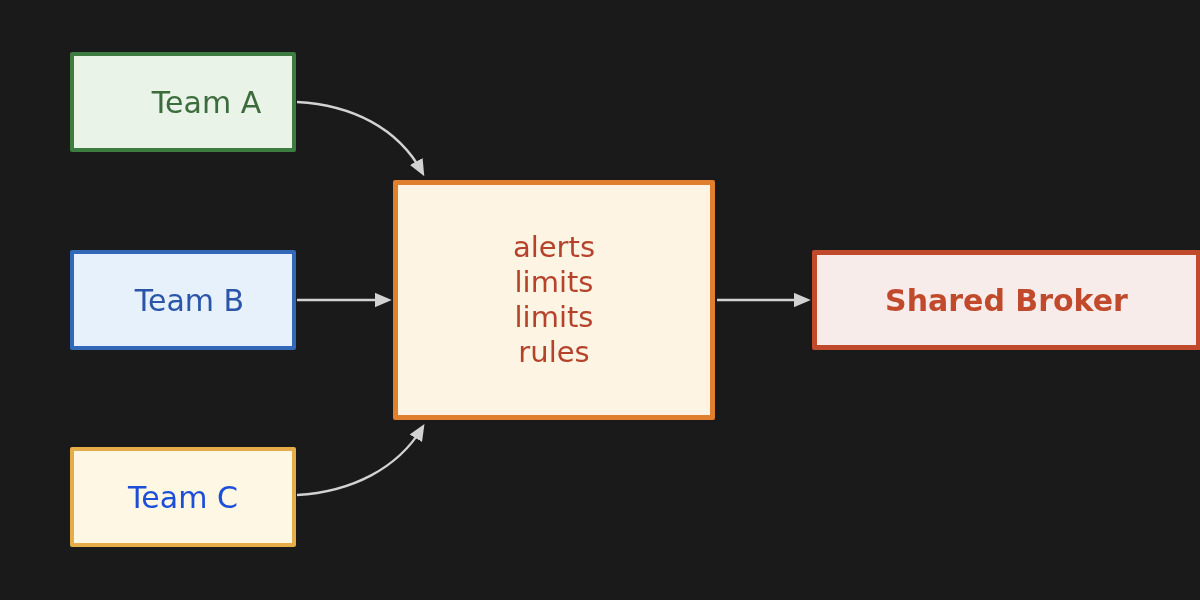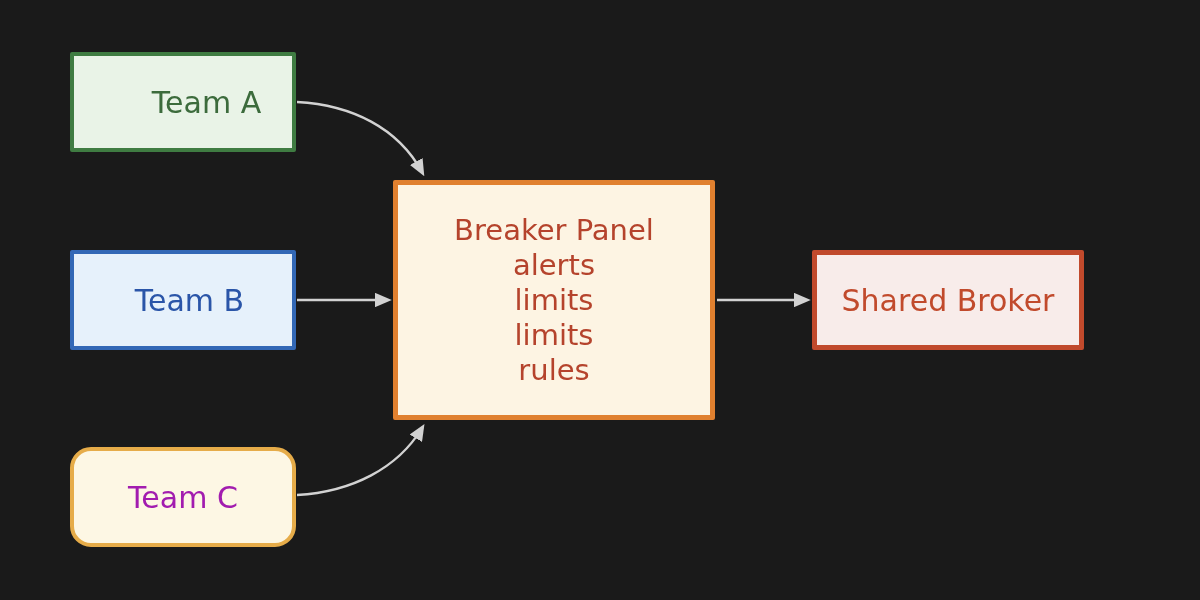--- a/index.html
+++ b/index.html
@@ -28,23 +28,24 @@
   }
   .node-team-a{top:52px;padding-left:47px;}
   .node-team-b{top:250px;}
   .node-team-c{top:447px;}
   .node-breaker{
     left:393px;top:180px;width:322px;height:240px;
     border-width:5px;
     font-size:29px;line-height:35px;
   }
   .node-broker{
-    left:812px;top:250px;width:272px;height:100px;
+    left:812px;top:250px;width:389px;height:100px;
     border-width:5px;
     font-size:30px;
+    font-weight:bold;
   }
   .node-label{white-space:nowrap;}
 </style>
 </head>
 <body>
 
 <div class="stage">
 
   <svg class="edges" width="1200" height="600" viewBox="0 0 1200 600">
     <defs>
@@ -59,26 +60,25 @@
   </svg>
 
   <div class="node node-team node-team-a" style="background: rgb(233, 243, 231); border-color: rgb(63, 124, 66); color: rgb(60, 107, 60);">
     <span class="node-label">Team A</span>
   </div>
 
   <div class="node node-team node-team-b" style="background: rgb(230, 241, 251); border-color: rgb(50, 104, 182); color: rgb(42, 85, 168); padding-left: 13px;">
     <span class="node-label">Team B</span>
   </div>
 
-  <div class="node node-team node-team-c" style="background: rgb(253, 247, 228); border-color: rgb(230, 172, 73); color: #a21caf; border-radius: 21px;">
+  <div class="node node-team node-team-c" style="background: rgb(253, 247, 228); border-color: rgb(230, 172, 73); color: #1d4ed8;">
     <span class="node-label">Team C</span>
   </div>
 
   <div class="node node-breaker" style="background: rgb(253, 244, 227); border-color: rgb(224, 128, 47); color: rgb(181, 67, 44);">
-    <div class="node-label">Breaker Panel</div>
     <div class="node-label">alerts</div>
     <div class="node-label">limits</div>
     <div class="node-label">limits</div>
     <div class="node-label">rules</div>
   </div>
 
   <div class="node node-broker" style="background: rgb(248, 236, 234); border-color: rgb(193, 74, 44); color: rgb(193, 74, 44);">
     <span class="node-label">Shared Broker</span>
   </div>
 

